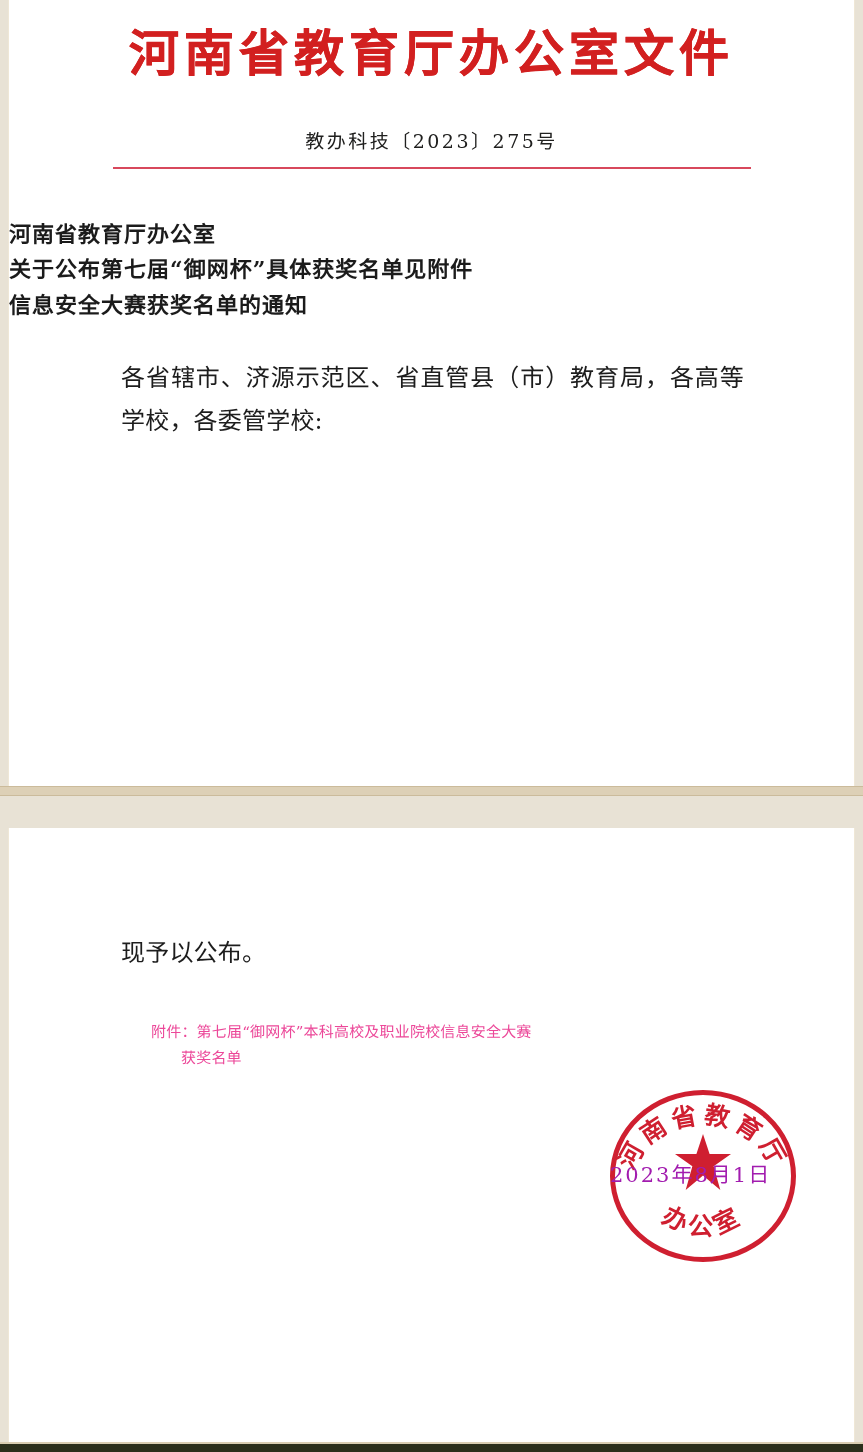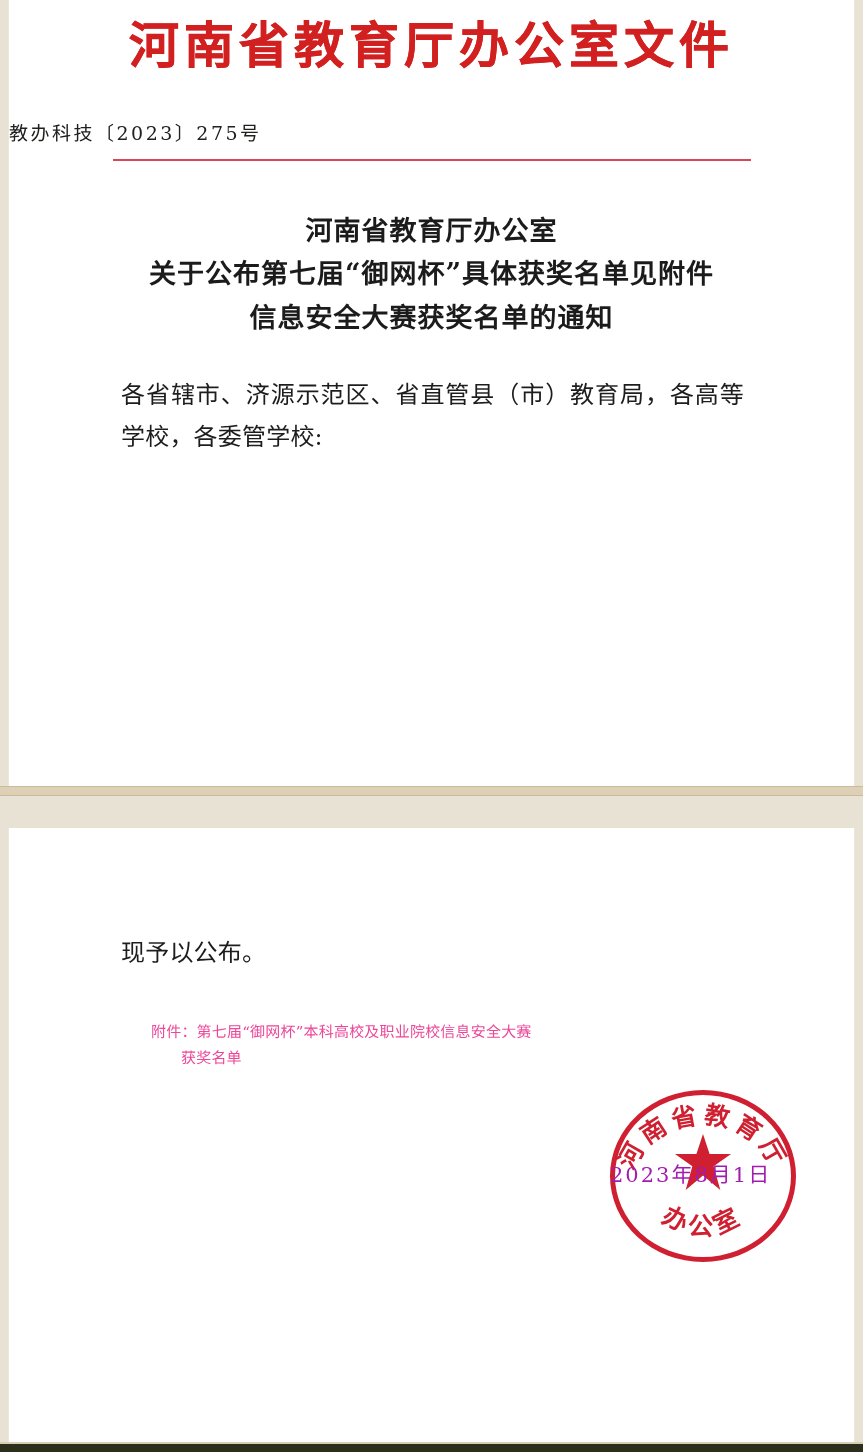--- a/index.html
+++ b/index.html
@@ -70,54 +70,53 @@
     position: absolute;
     left: 0;
     top: -2px;
     width: 863px;
     height: 2px;
     background: #d9cdb2;
   }
 
   
   .masthead {
-    margin-top: 12px;
+    margin-top: 20px;
     text-align: center;
     font-family: "DejaVu Serif", "Liberation Serif", serif;
     font-size: 50px;
     font-weight: bold;
     letter-spacing: 5px;
     color: #d22020;
     line-height: 1.35;
     white-space: nowrap;
     -webkit-text-stroke: 0.4px #d22020;
   }
 
   .doc-number {
     margin-top: 38px;
-    text-align: left;
+    text-align: center;
     font-size: 19px;
     letter-spacing: 2.5px;
     color: #20201f;
     font-family: "DejaVu Serif", "Liberation Serif", serif;
   }
 
   .red-rule {
     margin: 14px auto 0 auto;
     width: 638px;
     height: 2px;
     background: #d8485c;
   }
 
   
   .title-block {
     margin-top: 48px;
-    text-align: center;
     color: #1b1b1b;
-    font-size: 27px;
+    font-size: 22px;
     font-weight: bold;
     line-height: 1.62;
     letter-spacing: 1px;
   }
   .title-block .tline { display: block; white-space: nowrap; }
 
   
   .body-area {
     margin: 0 auto;
     padding: 0 112px 0 112px;

